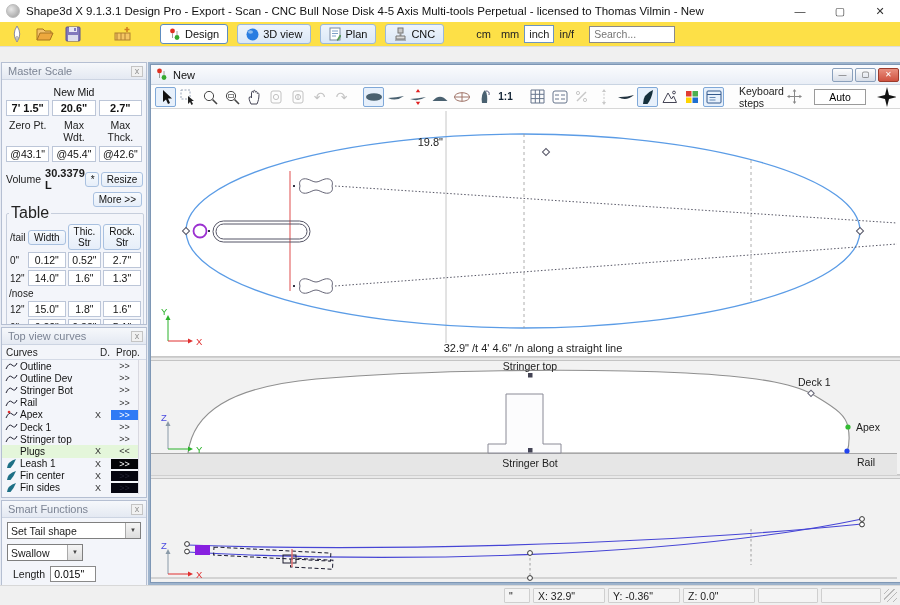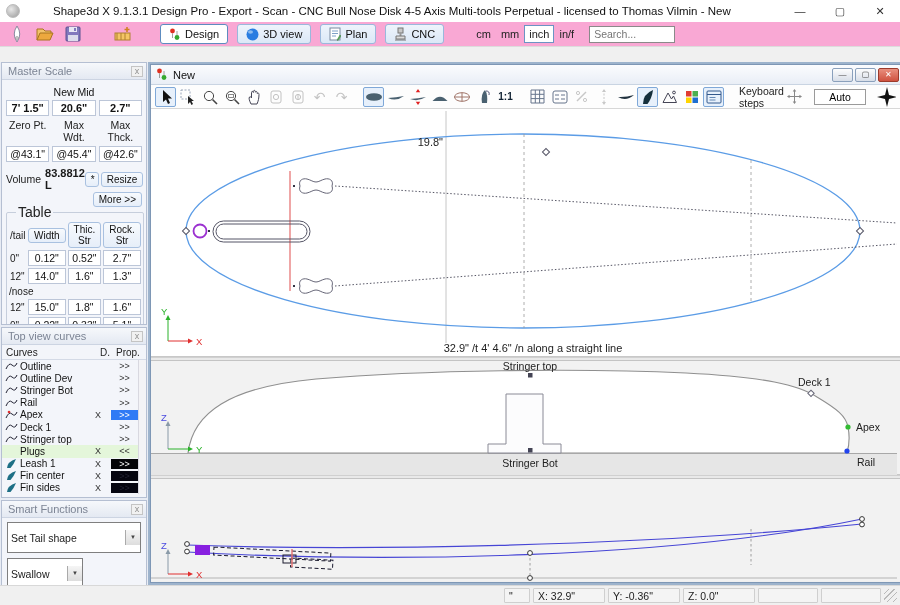--- a/index.html
+++ b/index.html
@@ -1,32 +1,32 @@
 <!DOCTYPE html>
 <html><head>
 <meta charset="utf-8">
 <style>
   * { margin:0; padding:0; box-sizing:border-box; }
   html,body { width:900px; height:605px; overflow:hidden; }
   body { font-family:"Liberation Sans", sans-serif; font-size:11px; color:#1a1a1a; background:#f0f0f0; }
   #app { position:relative; width:900px; height:605px; background:#f0f0f0; }
 
   
-  .titlebar { height:22px; background:#ffffff; display:flex; align-items:center; padding-left:6px;gap:27px; }
+  .titlebar { height:22px; background:#ffffff; display:flex; align-items:center; padding-left:6px; }
   .app-icon { width:14px; height:14px; border-radius:50%; background:radial-gradient(circle at 35% 35%, #e8e8e8, #9a9a9a); border:1px solid #bbb; margin-right:6px; flex:none; }
   .titlebar .title { flex:1; font-size:11.5px; color:#111; white-space:nowrap; overflow:hidden; }
   .win-controls { display:flex; height:22px; }
   .win-controls span { width:40px; text-align:center; line-height:22px; font-size:11px; color:#333; }
 
   
   .menubar { height:15px; background:#fdfdfd; display:flex; align-items:center; padding-left:6px; gap:0; border-bottom:1px solid #ececec; }
   .menubar span { padding:0 8px; font-size:11px; color:#111; }
 
   
-  .toolbar { height:25px; background:#f9a8d4; border-bottom:1px solid #dcdcdc; display:flex; align-items:center; padding-left:6px; }
+  .toolbar { height:25px; background:#fde047; border-bottom:1px solid #dcdcdc; display:flex; align-items:center; padding-left:6px; }
   .tb-icon { width:22px; height:20px; display:flex; align-items:center; justify-content:center; margin-right:6px; }
   .tb-icon.gap { margin-right:26px; }
   .view-btn { display:flex; align-items:center; gap:4px; height:20px; padding:0 8px; margin-right:9px;
     background:linear-gradient(#eef4fc,#dbe8f7); border:1px solid #9ab8dc; border-radius:3px; font-size:11px; color:#111; }
   .view-btn.sel { background:#ffffff; border:1px solid #5d8cc0; }
   .unit { padding:0 5px; font-size:11px; color:#222; }
   .unit.sel { background:#fff; border:1px solid #6b94c4; padding:2px 4px; }
   .search-box { margin-left:10px; width:86px; height:17px; border:1px solid #8a8a8a; font-size:10.5px; padding:0 4px; color:#999; font-family:"Liberation Sans",sans-serif; }
 
   
@@ -48,21 +48,21 @@
   .vbox { background:#fff; border:1px solid #bcc6d8; text-align:center; font-size:10.5px; padding:1px 0; color:#111; }
   .vbox.b { font-weight:bold; font-size:11px; }
   .glabel { text-align:center; font-size:10.5px; color:#222; padding:1px 0; }
   .vol-row { display:flex; align-items:center; margin:5px 0 1px; }
   .vol-row .vl { font-size:10.5px; margin-right:4px; }
   .vol-row .vv { font-weight:bold; font-size:11px; flex:1; }
   .sbtn { background:linear-gradient(#f7fafd,#e6eef9); border:1px solid #a9c1e0; border-radius:3px; font-size:10px; padding:1px 5px; color:#111; text-align:center; }
   .star-btn { width:14px; margin-right:2px; }
   .more-row { display:flex; justify-content:flex-end; position:relative; z-index:2; margin:1px 0 -7px; }
   fieldset { border:1px solid #c6cedc; border-radius:2px; margin:4px 0 2px; padding:2px 2px 3px; }
-  legend { font-size:14px; color:#222; padding:0 2px; margin-left:7px; }
+  legend { font-size:16px; color:#222; padding:0 2px; margin-left:0; }
   .tbl { display:grid; grid-template-columns:17px 1fr 1fr 1fr; gap:2px; align-items:center; }
   .tbl .rowlab { font-size:10px; text-align:left; padding-left:1px; }
   .tbl .seclab { grid-column:1 / span 4; font-size:10px; padding-left:0; }
 
   
   .curves-cols { display:flex; font-size:10px; color:#222; border-bottom:1px solid #d4dae6; padding:2px 0 1px 4px; }
   .curves-cols .c1 { flex:1; } .curves-cols .c2 { width:16px; } .curves-cols .c3 { width:30px; }
   .curve-list { position:relative; }
   .crow { display:flex; align-items:center; height:12.2px; padding-left:3px; font-size:10px;justify-content:center; }
   .crow .cicon { width:15px; flex:none; display:flex; align-items:center; }
@@ -70,21 +70,21 @@
   .crow .cd { width:16px; font-size:9px; color:#333; }
   .crow .cprop { width:27px; font-size:9px; text-align:center; color:#333; margin-right:8px; }
   .crow.green { background:#e4f6da; }
   .cprop.blue { background:#2f7af5; color:#fff; }
   .cprop.black { background:#050508; color:#fff; }
   .cprop.blackdim { background:#050510; color:#223; }
   .cscroll { position:absolute; right:0; top:0; bottom:0; width:8px; background:#f3f3f6; border-left:1px solid #d8d8e0; }
 
   
   .sf-body { padding:4px 5px; }
-  .sel-box { display:flex; height:31px; background:#fff; border:1px solid #7f7f7f; margin-bottom:5px; align-items:center; }
+  .sel-box { display:flex; height:17px; background:#fff; border:1px solid #7f7f7f; margin-bottom:5px; align-items:center; }
   .sel-box .sel-txt { flex:1; padding:0 3px; font-size:10.5px; white-space:nowrap; overflow:hidden; }
   .sel-arrow { width:15px; height:15px; background:linear-gradient(#f5f5f5,#ddd); border-left:1px solid #aaa; text-align:center; line-height:14px; font-size:8px; color:#444; flex:none; }
   .len-row { display:flex; align-items:center; gap:5px; margin:2px 0 6px 6px; }
   .len-row input { width:46px; height:16px; border:1px solid #8a8a8a; font-size:10.5px; padding:0 3px; font-family:"Liberation Sans",sans-serif; }
   .apply-row { display:flex; justify-content:center; }
   .apply-row .sbtn { width:66px; padding:2px 0; }
 
   
   .child { width:100%; height:100%; background:#f0f0f0; border:1px solid #7e97b5; display:flex; flex-direction:column; }
   .child-title { height:20px; background:linear-gradient(#fbfcfe,#e9eef6); border-bottom:1px solid #c9d4e2; display:flex; align-items:center; padding:0 3px 0 5px; }
@@ -218,21 +218,21 @@
             <span class="glabel">Max Wdt.</span>
             <span class="glabel">Max Thck.</span>
           </div>
           <div class="g3">
             <span class="vbox">@43.1"</span>
             <span class="vbox">@45.4"</span>
             <span class="vbox">@42.6"</span>
           </div>
           <div class="vol-row">
             <span class="vl">Volume</span>
-            <span class="vv">83.8812 L</span>
+            <span class="vv">30.3379 L</span>
             <span class="sbtn star-btn">*</span>
             <span class="sbtn">Resize</span>
           </div>
           <div class="more-row">
               <span class="sbtn">More &gt;&gt;</span>
             </div>
           <fieldset>
             <legend>Table</legend>
             <div class="tbl">
               <span class="rowlab">/tail</span>

